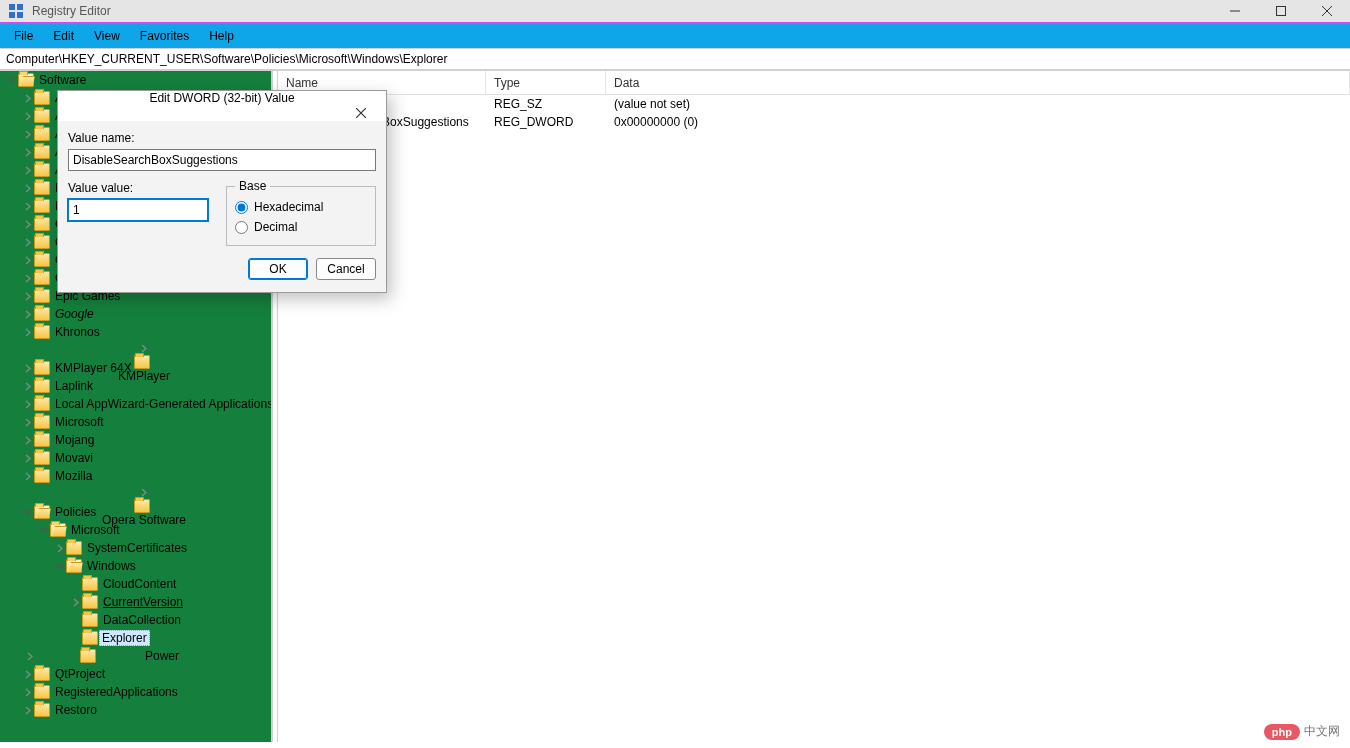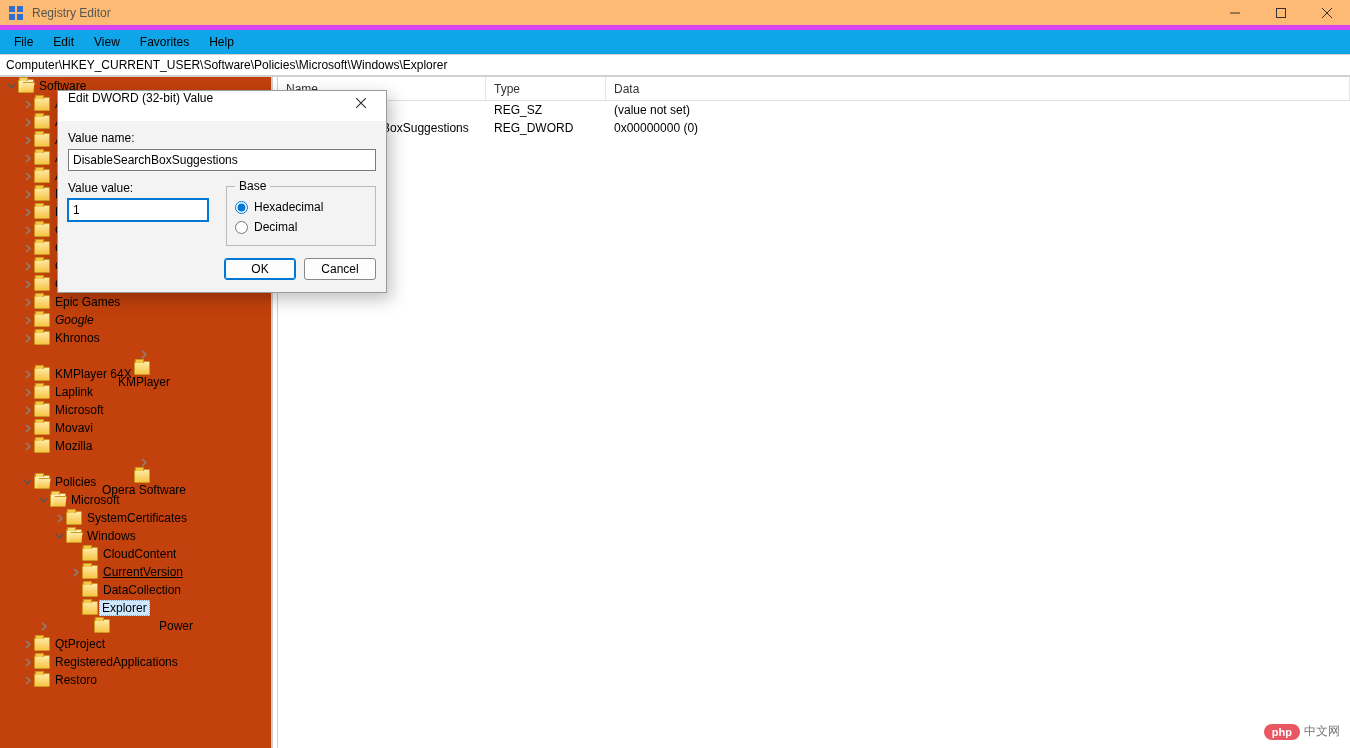--- a/index.html
+++ b/index.html
@@ -9,25 +9,25 @@
     font-family: "Segoe UI", Tahoma, sans-serif;
     font-size: 12px;
     background: #fff;
     color: #000;
     overflow: hidden;
     position: relative;
   }
 
   
   .titlebar {
-    height: 30px;
+    height: 24px;
     display: flex;
     align-items: center;
-    background: #fdba74;
-    border-bottom: 5px solid #d946ef;
+    background: #e5e5e5;
+    border-bottom: 2px solid #d946ef;
   }
   .titlebar .app-icon {
     width: 16px; height: 16px;
     margin: 0 8px;
     display: inline-flex; align-items: center; justify-content: center;
   }
   .titlebar .title { color: #555; font-size: 12px; }
   .titlebar .win-controls { margin-left: auto; display: flex; }
   .titlebar .win-btn {
     width: 46px; height: 30px;
@@ -63,21 +63,21 @@
 
   
   .main {
     display: flex;
     height: calc(100% - 30px - 24px - 22px);
     border-top: 1px solid #d0d0d0;
   }
   .tree-pane {
     width: 272px;
     border-right: 1px solid #d0d0d0;
-    background: #c2410c;
+    background: #15803d;
     overflow: hidden;
     position: relative;
   }
   .splitter {
     width: 6px;
     background: #fff;
     border-right: 1px solid #d0d0d0;
     border-left: 1px solid #d0d0d0;
     cursor: col-resize;
   }
@@ -221,22 +221,24 @@
     left: 57px; top: 90px;
     width: 330px;
     background: #f3f3f3;
     border: 1px solid #9a9a9a;
     box-shadow: 4px 6px 16px rgba(0,0,0,0.25);
     font-size: 12px;
   }
   .dialog-titlebar {
     height: 30px;
     display: flex;
+    align-items: center;
     padding: 0 10px 0 10px;
     background: #fff;
+    flex-direction: column;
   }
   .dialog-title { color: #000; }
   .dialog-close {
     margin-left: auto;
     width: 30px; height: 24px;
     display: flex; align-items: center; justify-content: center;
     color: #333;
   }
   .dialog-body {
     padding: 8px 10px 12px 10px;
@@ -277,21 +279,21 @@
     height: 20px;
   }
   .radio-row input { margin: 0 6px 0 0; accent-color: #0078d7; }
   .dialog-buttons {
     display: flex;
     justify-content: flex-end;
     gap: 8px;
     margin-top: 12px;
   }
   .dlg-btn {
-    width: 72px; height: 22px;
+    width: 60px; height: 22px;
     background: #fdfdfd;
     border: 1px solid #888;
     font: inherit;
     border-radius: 3px;
   }
   .dlg-btn.default {
     border: 1px solid #0078d7;
     box-shadow: inset 0 0 0 1px #0078d7;
   }
 
@@ -522,21 +524,39 @@
           <span class="folder-icon folder-closed"></span>
           <span class="tree-label">Laplink</span>
         </div>
         <div class="tree-row" style="padding-left: 20px;">
           <span class="expander">
             <svg width="9" height="9" viewBox="0 0 9 9">
               <path d="M3 1 L7 4.5 L3 8" fill="none" stroke="#888" stroke-width="1.3"></path>
             </svg>
           </span>
           <span class="folder-icon folder-closed"></span>
+          <span class="tree-label">Local AppWizard-Generated Applications</span>
+        </div>
+        <div class="tree-row" style="padding-left: 20px;">
+          <span class="expander">
+            <svg width="9" height="9" viewBox="0 0 9 9">
+              <path d="M3 1 L7 4.5 L3 8" fill="none" stroke="#888" stroke-width="1.3"></path>
+            </svg>
+          </span>
+          <span class="folder-icon folder-closed"></span>
           <span class="tree-label">Microsoft</span>
+        </div>
+        <div class="tree-row" style="padding-left: 20px;">
+          <span class="expander">
+            <svg width="9" height="9" viewBox="0 0 9 9">
+              <path d="M3 1 L7 4.5 L3 8" fill="none" stroke="#888" stroke-width="1.3"></path>
+            </svg>
+          </span>
+          <span class="folder-icon folder-closed"></span>
+          <span class="tree-label">Mojang</span>
         </div>
         <div class="tree-row" style="padding-left: 20px;">
           <span class="expander">
             <svg width="9" height="9" viewBox="0 0 9 9">
               <path d="M3 1 L7 4.5 L3 8" fill="none" stroke="#888" stroke-width="1.3"></path>
             </svg>
           </span>
           <span class="folder-icon folder-closed"></span>
           <span class="tree-label">Movavi</span>
         </div>
@@ -611,21 +631,21 @@
         <div class="tree-row" style="padding-left: 68px;">
           <span class="expander"></span>
           <span class="folder-icon folder-closed"></span>
           <span class="tree-label">DataCollection</span>
         </div>
         <div class="tree-row selected" style="padding-left: 68px;">
           <span class="expander"></span>
           <span class="folder-icon folder-closed"></span>
           <span class="tree-label">Explorer</span>
         </div>
-        <div class="tree-row" style="padding-left: 36px; gap: 44px;">
+        <div class="tree-row" style="padding-left: 22px; gap: 44px;">
           <span class="expander">
             <svg width="9" height="9" viewBox="0 0 9 9">
               <path d="M3 1 L7 4.5 L3 8" fill="none" stroke="#888" stroke-width="1.3"></path>
             </svg>
           </span>
           <span class="folder-icon folder-closed"></span>
           <span class="tree-label">Power</span>
         </div>
         <div class="tree-row" style="padding-left: 20px;">
           <span class="expander">

